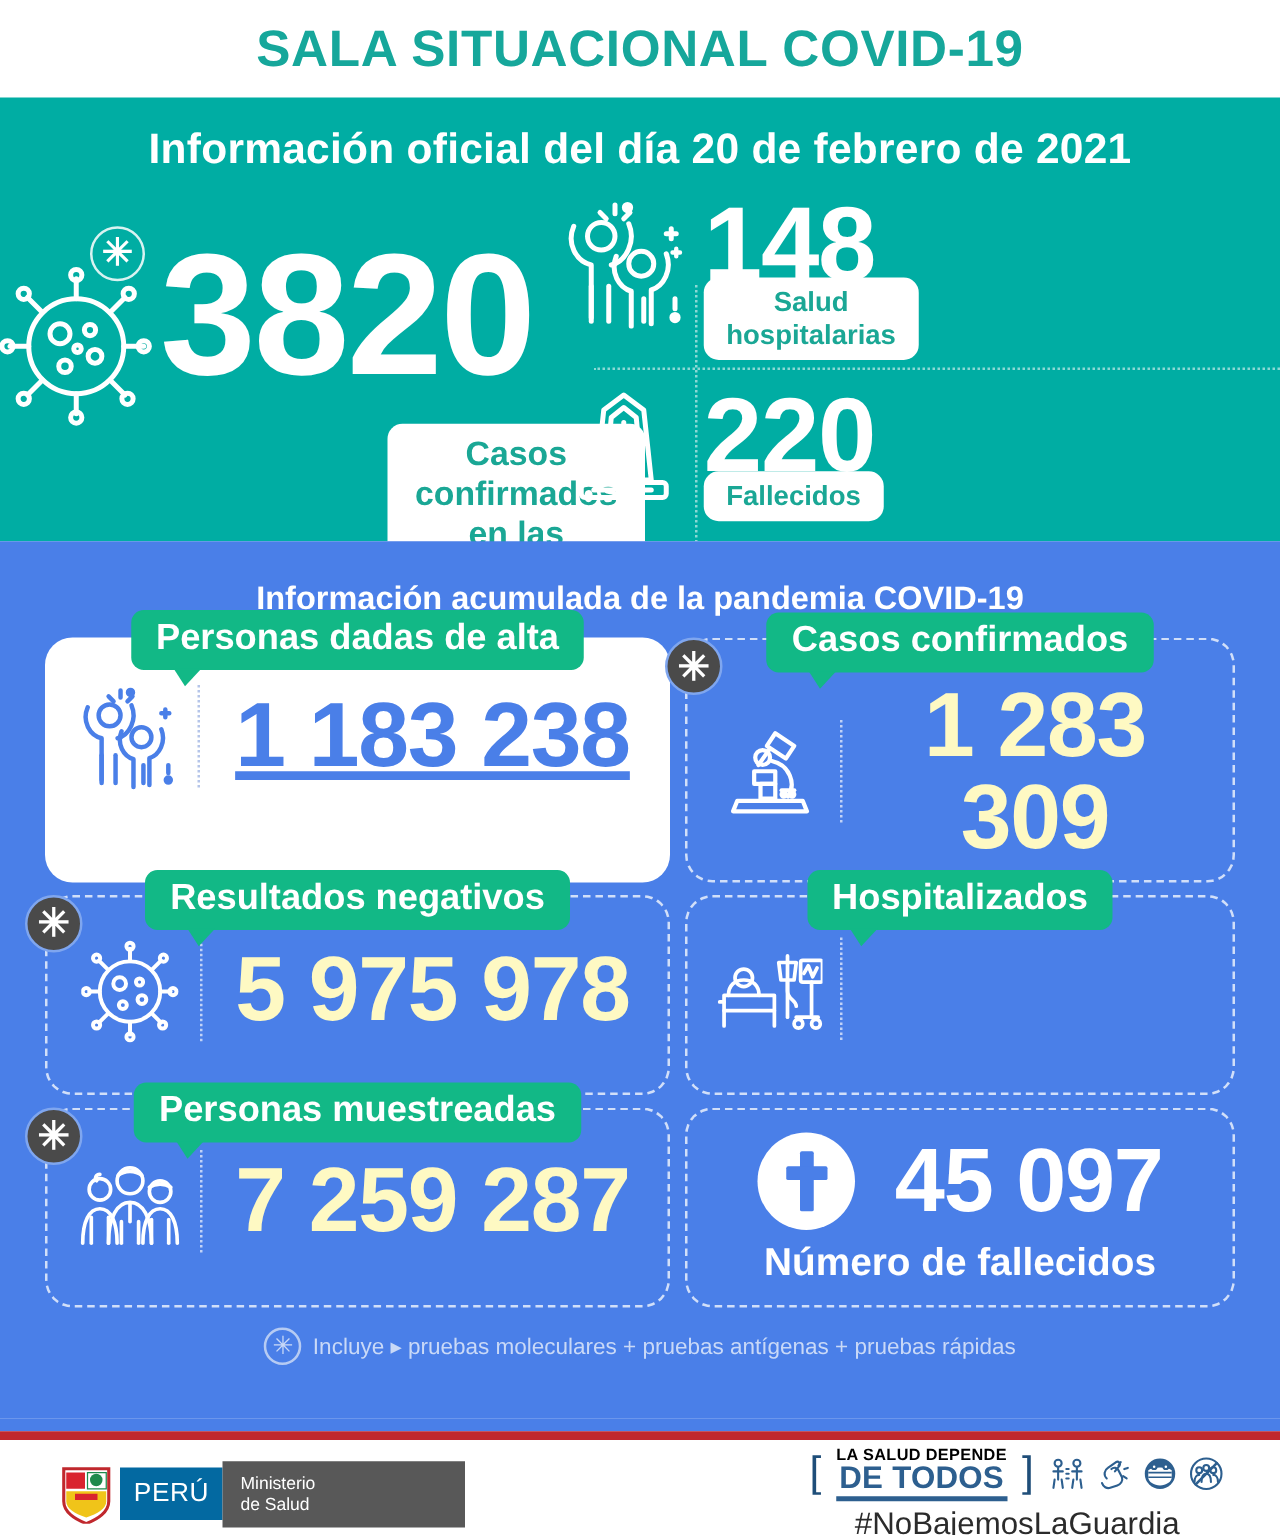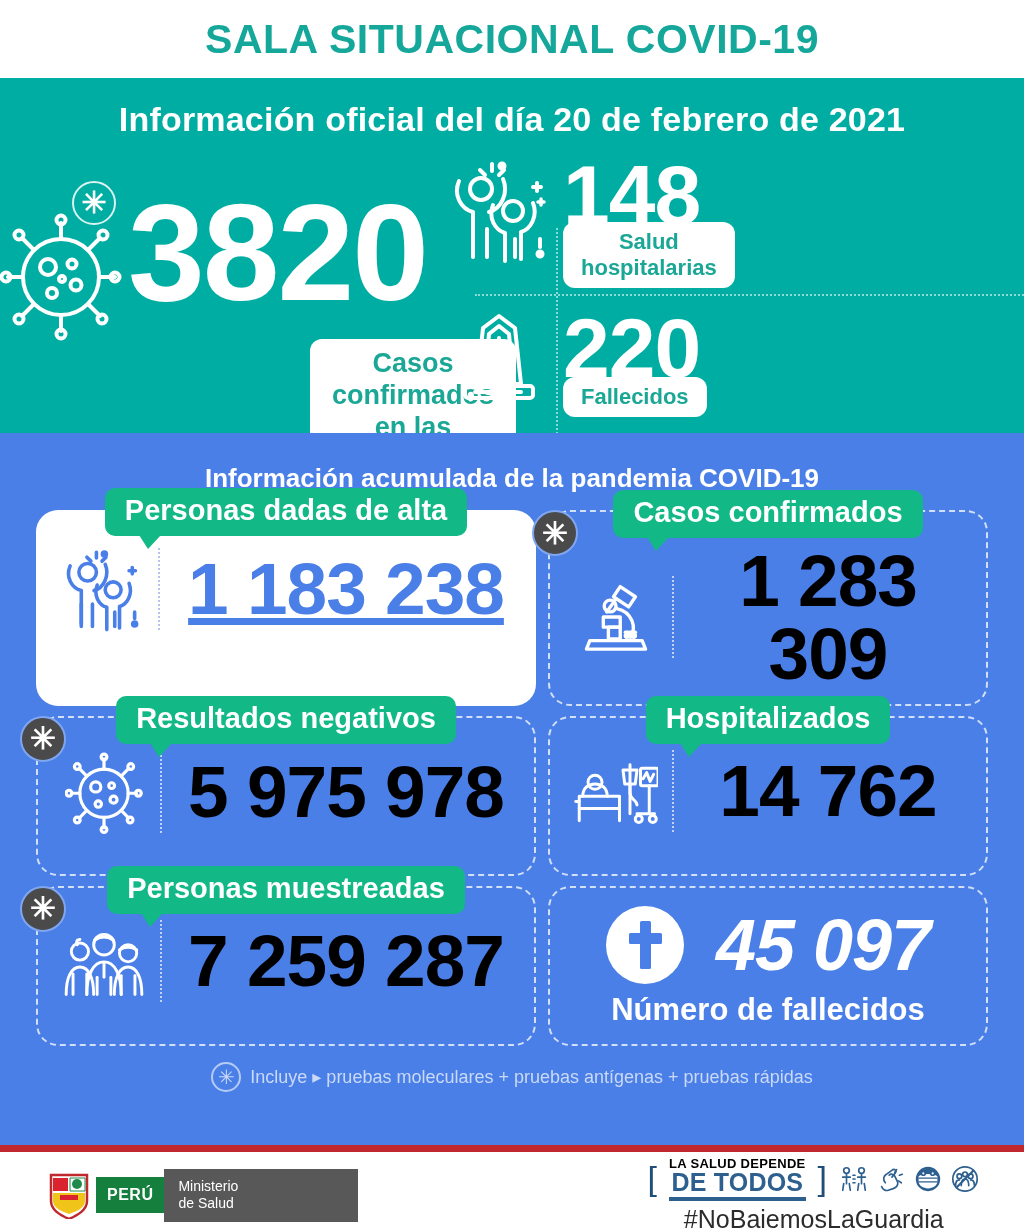--- a/index.html
+++ b/index.html
@@ -201,31 +201,31 @@
   .card-icon {
     width:112px;
     display:flex; justify-content:center; align-items:center;
     flex-shrink:0;
   }
   .vsep { width:0; height:82px; border-left:2px dotted rgba(255,255,255,.65); margin-right:6px; }
   .vsep.dark { border-left-color:rgba(120,150,215,.55); }
   .card-num {
     font-weight:bold;
     font-size:73px;
-    color:#000000;
+    color:#fef9c3;
     letter-spacing:-1px;
     line-height:1;
     flex:1;
     text-align:center;
   }
   .card-num.blue { color:#4a7fe8;text-decoration:underline; }
 
   
   .deaths-card { text-align:center; padding-top:16px; }
-  .deaths-row { display:flex; align-items:center; justify-content:center; gap:32px;font-style:italic; }
+  .deaths-row { display:flex; align-items:center; justify-content:center; gap:32px; }
   .cross-circle {
     width:78px; height:78px; border-radius:50%;
     background:#ffffff;
     display:flex; align-items:center; justify-content:center;
     flex-shrink:0;
   }
   .deaths-num { font-size:72px; font-weight:bold; color:#fff; letter-spacing:-1px; }
   .deaths-label { color:#fff; font-size:31px; font-weight:bold; margin-top:6px; }
 
   
@@ -249,22 +249,22 @@
   .footer {
     height:86px;
     background:#ffffff;
     display:flex; align-items:center;
     justify-content:space-between;
     padding:0 44px 0 48px;
   }
   .minsa { display:flex; align-items:center; }
   .shield { width:42px; height:48px; margin-right:6px; }
   .peru-box {
-    background:#15803d; color:#fff;
-    font-size:16px; font-weight:bold;
+    background:#0369a1; color:#fff;
+    font-size:21px; font-weight:normal;
     padding:9px 11px;
     letter-spacing:.5px;
   }
   .minsa-box {
     background:#585858; color:#fff;
     font-size:14px; line-height:1.25;
     padding:9px 120px 9px 14px;
   }
 
   .campaign { text-align:center; }
@@ -500,21 +500,20 @@
               <path d="M64 38 L64 48 c0 8 8 8 8 14"></path>
               <rect x="76" y="20" width="20" height="20" rx="2"></rect>
               <path d="M79 32 l4 -7 l4 10 l4 -8"></path>
               <line x1="86" y1="40" x2="86" y2="70"></line>
               <line x1="72" y1="72" x2="92" y2="72"></line>
               <circle cx="74" cy="78" r="4"></circle>
               <circle cx="90" cy="78" r="4"></circle>
             </svg>
           </div>
           <div class="vsep"></div>
-          <div class="card-num">14 762</div>
         </div>
       </div>
 
       <div class="card dashed">
         <div class="dot-badge" style="left:-18px; top:-2px;">✳</div>
         <div class="pill-wrap">
           <span class="pill">Personas muestreadas</span>
         </div>
         <div class="card-body">
           <div class="card-icon">

